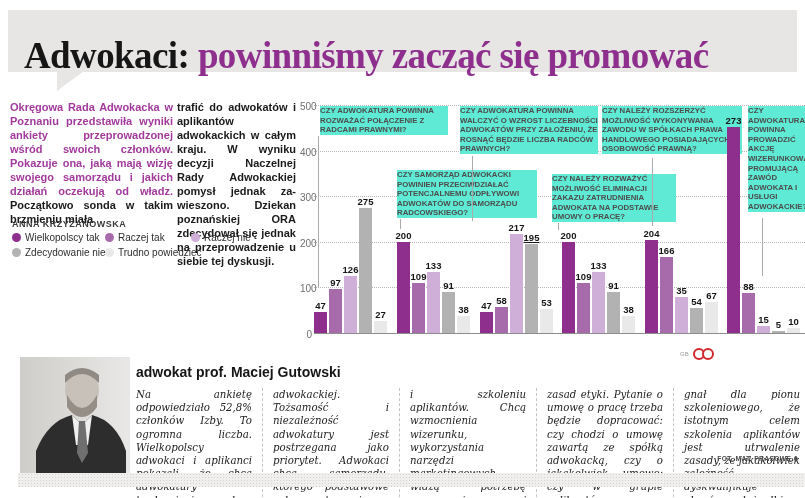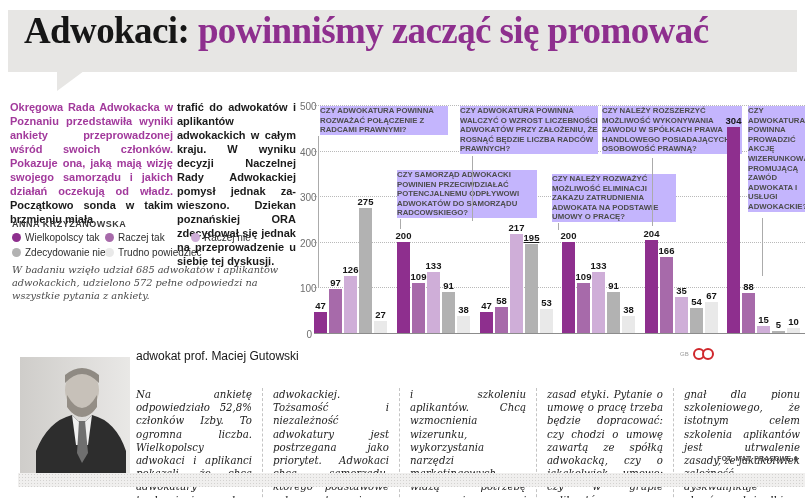--- a/index.html
+++ b/index.html
@@ -3,21 +3,21 @@
 <meta charset="utf-8">
 <style>
   html,body{margin:0;padding:0;background:#fff;}
   .page{position:relative;width:805px;height:498px;background:#fff;overflow:hidden;
         font-family:"Liberation Sans",sans-serif;color:#1a1a1a;}
 
   
   .bubble{position:absolute;left:8px;top:10px;width:789px;height:62px;background:#e7e6e4;}
   .bubble-tail{position:absolute;left:57px;top:71px;width:0;height:0;
                border-top:20px solid #e7e6e4;border-right:27px solid transparent;}
-  .headline{position:absolute;left:24px;top:0;height:56px;line-height:62px;white-space:nowrap;
+  .headline{position:absolute;left:24px;top:25px;height:56px;line-height:62px;white-space:nowrap;
             font-family:"Liberation Serif",serif;font-weight:700;font-size:37px;letter-spacing:-0.6px;}
   .headline .t-black{color:#161616;}
   .headline .t-purple{color:#8e2f8e;}
 
   
   .intro-col{position:absolute;top:100px;font-size:11px;line-height:14px;font-weight:700;
              text-align:justify;}
   .intro-1{left:10px;width:163px;}
   .intro-2{left:177px;width:119px;}
   .lead-purple{color:#a23a9c;}
@@ -35,26 +35,26 @@
             font-style:italic;font-size:9.8px;line-height:13px;color:#4a4a4a;}
 
   
   .chart{position:absolute;left:300px;top:100px;width:505px;height:243px;}
   .gridline{position:absolute;left:14px;right:0;border-top:1px dotted #b9b9b9;}
   .gridline.zero{border-top:1px solid #8c8c8c;}
   .ytick{position:absolute;left:-14px;top:-5px;width:12px;text-align:right;
          font-size:10px;color:#6f6f6f;}
   .bar{position:absolute;bottom:10px;width:13px;}
   .bval{position:absolute;width:27px;text-align:center;font-size:9.5px;font-weight:700;color:#161616;}
-  .q{position:absolute;font-size:7.8px;line-height:9.6px;font-weight:700;color:#4d4d4d;background:#c4b5fd;}
+  .q{position:absolute;font-size:7.8px;line-height:9.6px;font-weight:700;color:#4d4d4d;background:#5eead4;}
   .leader{position:absolute;width:1px;background:#ababab;}
 
   
   .caption{position:absolute;left:136px;top:349px;}
-  .caption-name{font-size:12px;font-weight:400;color:#161616;}
+  .caption-name{font-size:14px;font-weight:700;color:#161616;margin-top:15px;}
   .caption-role{font-size:9px;color:#8f8f8f;margin-top:2px;}
   .photo{position:absolute;left:20px;top:357px;width:110px;height:116px;}
 
   
   .pubmark{position:absolute;left:680px;top:348px;display:flex;align-items:center;}
   .pubmark-initials{font-size:6px;color:#9a9a9a;margin-right:4px;}
   .ring{width:8px;height:8px;border:2.5px solid #d0272c;border-radius:50%;display:inline-block;background:#fff;}
   .ring + .ring{margin-left:-3px;}
 
   
@@ -104,21 +104,20 @@
       <span class="legend-item">
         <span class="legend-dot" style="background: rgb(178, 178, 178);"></span>
         <span>Zdecydowanie nie</span>
       </span>
       <span class="legend-item">
         <span class="legend-dot" style="background: rgb(233, 233, 233);"></span>
         <span>Trudno powiedzieć</span>
       </span>
     </div>
 
-  <div class="footnote">W badaniu wzięło udział 685 adwokatów i aplikantów adwokackich, udzielono 572 pełne odpowiedzi na wszystkie pytania z ankiety.</div>
 
   <div class="chart" id="chart">
       <div class="gridline zero" style="top: 233px;">
         <span class="ytick">0</span>
       </div>
       <div class="gridline" style="top: 187.4px;">
         <span class="ytick">100</span>
       </div>
       <div class="gridline" style="top: 141.8px;">
         <span class="ytick">200</span>
@@ -186,21 +185,21 @@
       <div class="bval" style="left: 353px; bottom: 87px;">166</div>
       <div class="bar" style="left: 375px; width: 13px; height: 36px; background: rgb(207, 174, 216);"></div>
       <div class="bval" style="left: 368px; bottom: 47px;">35</div>
       <div class="bar" style="left: 390px; width: 13px; height: 25px; background: rgb(178, 178, 178);"></div>
       <div class="bval" style="left: 383px; bottom: 36px;">54</div>
       <div class="bar" style="left: 405px; width: 13px; height: 31px; background: rgb(233, 233, 233);"></div>
       <div class="bval" style="left: 398px; bottom: 42px;">67</div>
       <div class="q" style="left: 302px; top: 6px; width: 140px;">CZY NALEŻY ROZSZERZYĆ MOŻLIWOŚĆ WYKONYWANIA ZAWODU W SPÓŁKACH PRAWA HANDLOWEGO POSIADAJĄCYCH OSOBOWOŚĆ PRAWNĄ?</div>
       <div class="leader" style="left: 352px; top: 58px; height: 68px;"></div>
       <div class="bar" style="left: 427px; width: 13px; height: 206px; background: rgb(142, 47, 142);"></div>
-      <div class="bval" style="left: 420px; bottom: 217px;">304</div>
+      <div class="bval" style="left: 420px; bottom: 217px;">273</div>
       <div class="bar" style="left: 442px; width: 13px; height: 40px; background: rgb(167, 106, 170);"></div>
       <div class="bval" style="left: 435px; bottom: 51px;">88</div>
       <div class="bar" style="left: 457px; width: 13px; height: 7px; background: rgb(207, 174, 216);"></div>
       <div class="bval" style="left: 450px; bottom: 18px;">15</div>
       <div class="bar" style="left: 472px; width: 13px; height: 2px; background: rgb(178, 178, 178);"></div>
       <div class="bval" style="left: 465px; bottom: 13px;">5</div>
       <div class="bar" style="left: 487px; width: 13px; height: 5px; background: rgb(233, 233, 233);"></div>
       <div class="bval" style="left: 480px; bottom: 16px;">10</div>
       <div class="q" style="left: 448px; top: 6px; width: 57px;">CZY ADWOKATURA POWINNA PROWADZIĆ AKCJĘ WIZERUNKOWĄ PROMUJĄCĄ ZAWÓD ADWOKATA I USŁUGI ADWOKACKIE?</div>
       <div class="leader" style="left: 462px; top: 118px; height: 58px;"></div>

